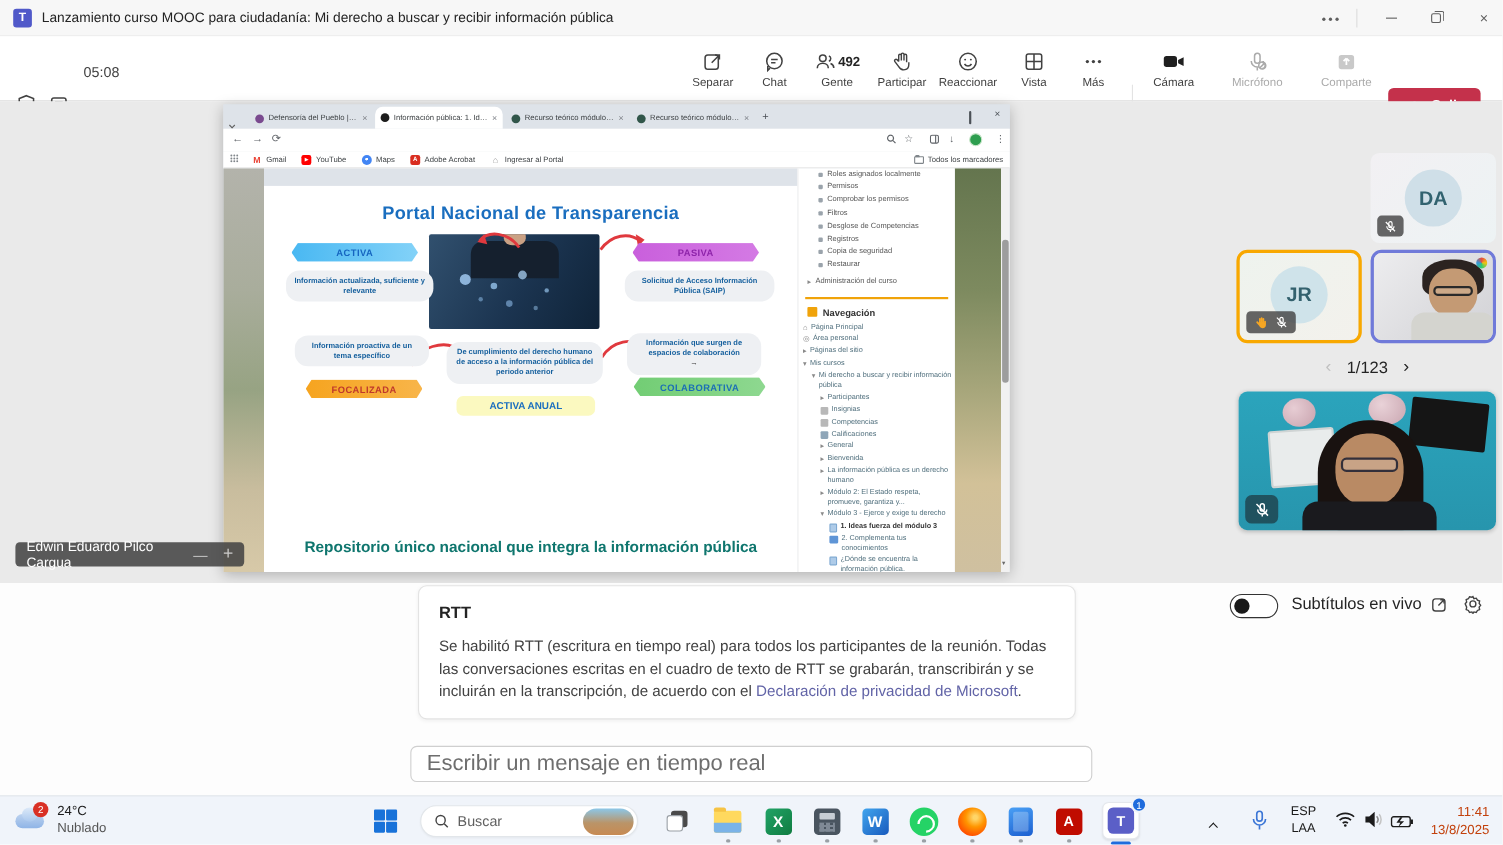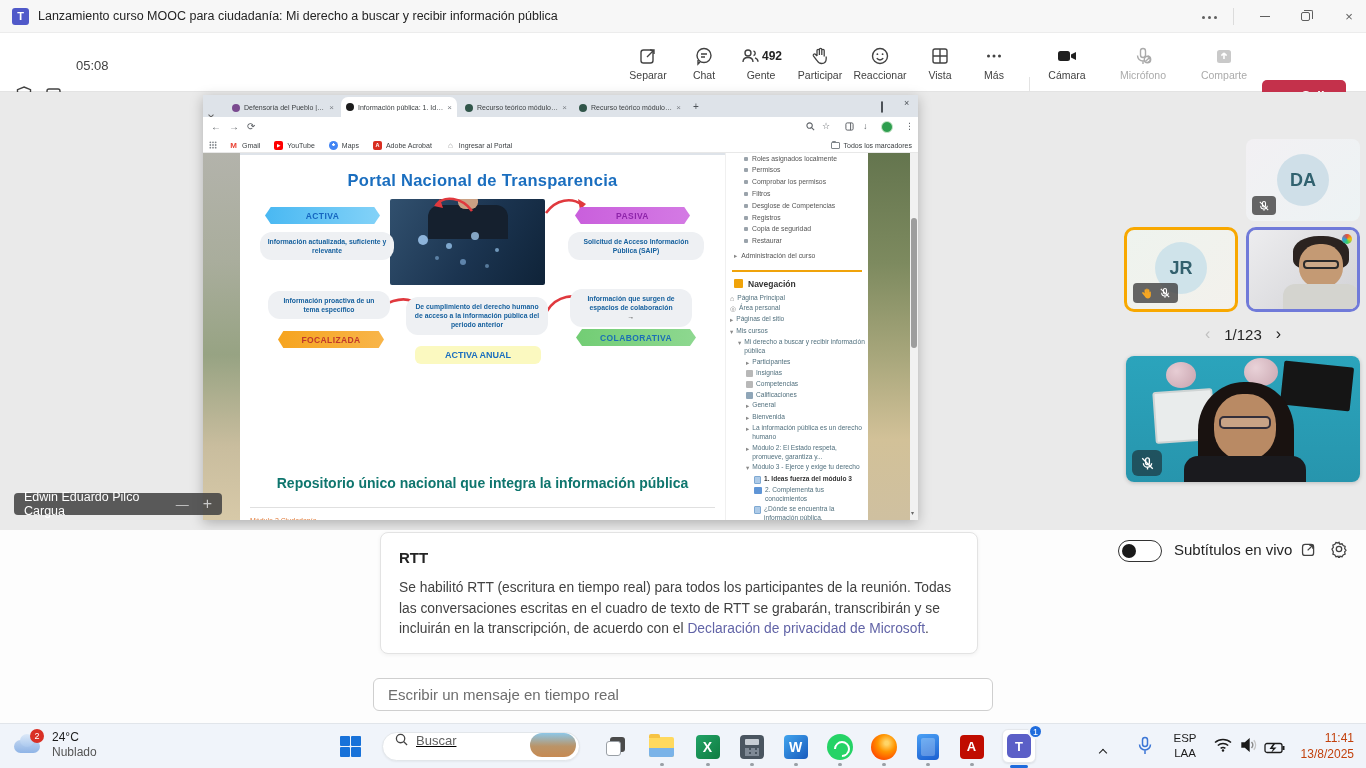--- a/index.html
+++ b/index.html
@@ -63,21 +63,21 @@
   .bmico.portal { color:#9a9a9a; font-size:8px; }
   .bm-all { margin-left:auto; display:flex; align-items:center; gap:4px; color:#3c4043; }
   .bmfolder { width:9px; height:7px; border:1px solid #80868b; border-radius:1px; position:relative; }
   .bmfolder::before { content:""; position:absolute; left:0; top:-2px; width:4px; height:2px; background:#80868b; border-radius:1px 1px 0 0; }
   .content { left:0; top:58px; width:715px; height:367px; overflow:hidden; }
   .photoL { left:0; top:0; width:37px; height:367px; background:linear-gradient(180deg,#b3b3ab 0%,#a9ad9c 30%,#97a383 55%,#c9bd9e 80%,#d7c9a8 100%); filter:blur(.5px); }
   .photoR { left:665px; top:0; width:42px; height:367px; background:linear-gradient(180deg,#64754e 0%,#7d8a5f 30%,#a7a67b 55%,#d2c198 78%,#cfc0a0 100%); }
   .vscroll { left:707px; top:0; width:8px; height:367px; background:#f1f1f1; }
   .vthumb { left:708px; top:65px; width:6px; height:130px; background:#9d9d9d; border-radius:3px; }
   .vdown { left:708px; top:356px; font-size:6px; color:#6a6a6a; }
-  .maincard { left:37px; top:2px; width:485px; height:367px; background:#fff;padding-left:36px; }
+  .maincard { left:37px; top:16px; width:485px; height:367px; background:#fff;padding-left:36px; }
   .pg-title { left:0; top:16px; width:485px; text-align:center; font-size:16.5px; font-weight:bold; color:#1a6ebf; letter-spacing:.3px; }
   .cimg { left:150px; top:44px; width:155px; height:86px; background:linear-gradient(120deg,#31506e 0%,#1b3450 55%,#0f2338 100%); border-radius:2px; overflow:hidden; }
   .cimg .glow { position:absolute; left:28px; top:36px; width:10px; height:10px; border-radius:50%; background:rgba(160,200,240,.85); box-shadow:26px 6px 0 -2px rgba(150,195,235,.8), 52px -4px 0 -1px rgba(170,210,245,.75), 74px 10px 0 -3px rgba(150,195,235,.7), 40px 22px 0 -2px rgba(140,185,230,.6), 14px 18px 0 -3px rgba(140,185,230,.55), 64px 26px 0 -3px rgba(150,195,235,.5); }
   .cimg .suit { position:absolute; left:38px; top:6px; width:80px; height:34px; background:#15202e; border-radius:12px 12px 0 0; }
   .cimg .head { position:absolute; left:68px; top:-6px; width:20px; height:16px; background:#caa184; border-radius:50% 50% 40% 40%; }
   .hex { height:17px; display:flex; align-items:center; justify-content:center; font-size:8.5px; font-weight:bold; letter-spacing:.4px; clip-path:polygon(5% 0,95% 0,100% 50%,95% 100%,5% 100%,0 50%); }
   .bub { background:#eef0f3; border-radius:12px; padding:5px 7px; text-align:center; font-size:6.8px; font-weight:bold; color:#17619e; line-height:1.35; }
   .informe { border-radius:6px; display:flex; align-items:center; justify-content:center; font-size:9px; font-weight:bold; }
   .red-head { left:0; top:320px; width:485px; text-align:center; font-size:14px; font-weight:bold; color:#0f766e; }
   .mdivider { left:10px; top:352px; width:465px; height:1px; background:#e0e0e0; }
@@ -135,33 +135,33 @@
   .lower { left:0; top:530px; width:1366px; height:193px; background:#fdfdfd; }
   .rtt-card { left:380px; top:2px; width:598px; height:122px; background:#fff; border:1px solid #e3e3e3; border-radius:8px; box-shadow:0 1px 4px rgba(0,0,0,.06); padding:16px 18px; }
   .rtt-title { font-size:15px; font-weight:bold; color:#242424; }
   .rtt-body { margin-top:12px; font-size:13.8px; line-height:1.5; color:#424242; width:556px; }
   .rtt-link { color:#6264a7; }
   .cap-toggle { left:1118px; top:10px; width:44px; height:22px; border:1.5px solid #333; border-radius:12px; background:#fff; }
   .cap-knob { position:absolute; left:3px; top:2.5px; width:14px; height:14px; border-radius:50%; background:#1a1a1a; }
   .cap-label { left:1174px; top:11px; font-size:15px; color:#242424; }
   .cap-pop { left:1300px; top:11px; }
   .cap-gear { left:1330px; top:10px; }
-  .composer { left:373px; top:148px; width:620px; height:33px; border:1px solid #cfcfcf; border-radius:6px; background:#fff; font-size:15px; color:#6e6e6e; padding:0 14px; display:flex; align-items:center; }
+  .composer { left:373px; top:148px; width:620px; height:33px; border:1px solid #cfcfcf; border-radius:6px; background:#fff; font-size:20px; color:#6e6e6e; padding:0 14px; display:flex; align-items:center; }
 
   
   .taskbar { left:0; top:723px; width:1366px; height:45px; background:#f0f4fa; border-top:1px solid #e1e5ea; }
   .wcloud { left:12px; top:10px; width:30px; height:20px; }
   .wcloud::before { content:""; position:absolute; left:2px; top:6px; width:26px; height:13px; background:linear-gradient(180deg,#bcd2ef,#8fb4e6); border-radius:8px; }
   .wcloud::after { content:""; position:absolute; left:8px; top:0px; width:14px; height:13px; background:linear-gradient(180deg,#dce9f8,#aac8ee); border-radius:50%; }
   .wbadge { left:30px; top:5px; width:14px; height:14px; border-radius:50%; background:#d93025; color:#fff; font-size:9px; display:flex; align-items:center; justify-content:center; z-index:2; }
   .wtemp { left:52px; top:6px; font-size:12px; color:#1b1b1b; }
   .wcond { left:52px; top:21px; font-size:12px; color:#555; }
   .start { left:340px; top:12px; width:21px; height:21px; display:grid; grid-template-columns:10px 10px; grid-template-rows:10px 10px; gap:1px; }
   .start i { background:#1872d9; border-radius:1px; }
-  .searchbar { left:382px; top:8px; width:198px; height:29px; background:#fff; border:1px solid #e2e6ea; border-radius:15px; display:flex; padding:0 3px 0 12px; box-shadow:0 1px 2px rgba(0,0,0,.05);text-decoration:underline; }
+  .searchbar { left:382px; top:8px; width:198px; height:29px; background:#fff; border:1px solid #e2e6ea; border-radius:15px; display:flex; align-items:center; padding:0 3px 0 12px; box-shadow:0 1px 2px rgba(0,0,0,.05); }
   .searchtxt { font-size:13px; color:#5f5f5f; margin-left:8px; flex:1; }
   .searchimg { width:46px; height:24px; border-radius:12px; background:linear-gradient(180deg,#8cc7e8 0%,#ba9468 55%,#c78a52 100%); }
   .app { top:9px; width:27px; height:27px; display:flex; align-items:center; justify-content:center; }
   .appdot { top:39px; width:4px; height:3px; border-radius:2px; background:#9aa0a6; }
   .folder-ic { width:25px; height:20px; background:#ffd95e; border-radius:2px; position:relative; }
   .folder-ic::before { content:""; position:absolute; left:0; top:-3px; width:11px; height:4px; background:#f6c344; border-radius:2px 2px 0 0; }
   .folder-ic::after { content:""; position:absolute; left:0; bottom:0; width:25px; height:9px; background:#7ab3e8; border-radius:0 0 2px 2px; }
   .sq-app { width:24px; height:24px; border-radius:4px; color:#fff; font-weight:bold; font-size:14px; display:flex; align-items:center; justify-content:center; }
   .excel { background:linear-gradient(135deg,#21a366,#107c41); }
   .wordc { background:linear-gradient(135deg,#41a5ee,#185abd); }

